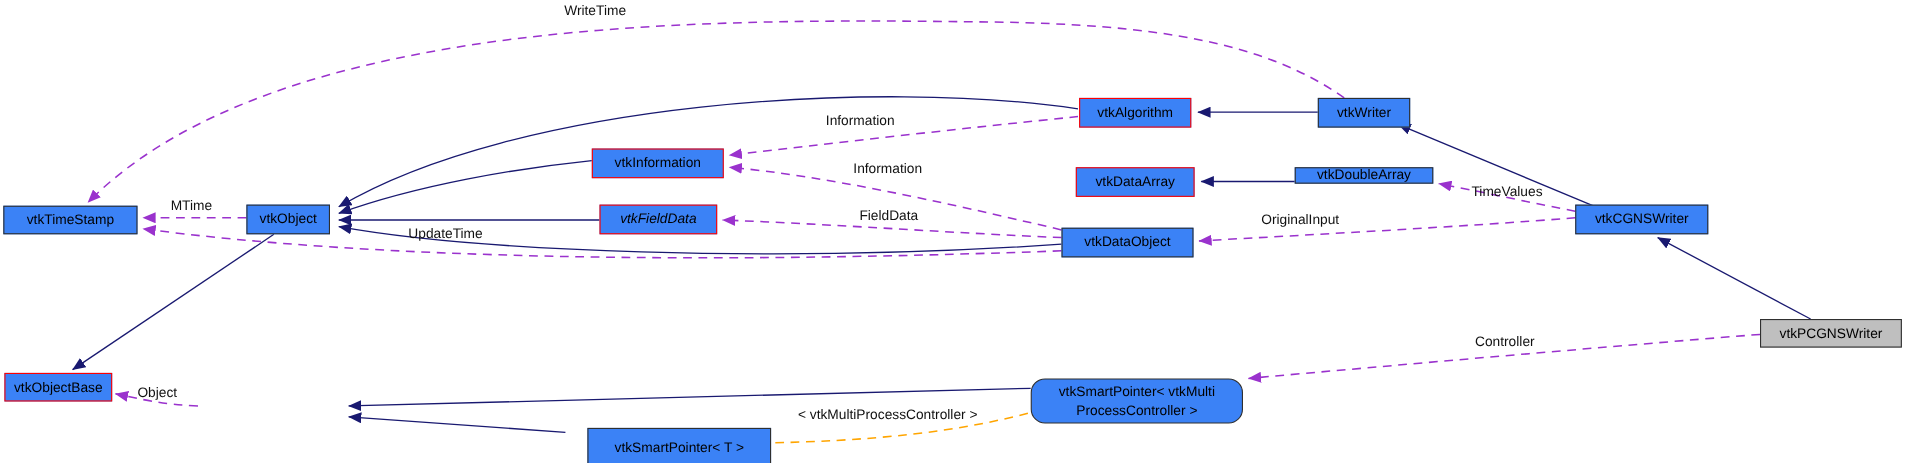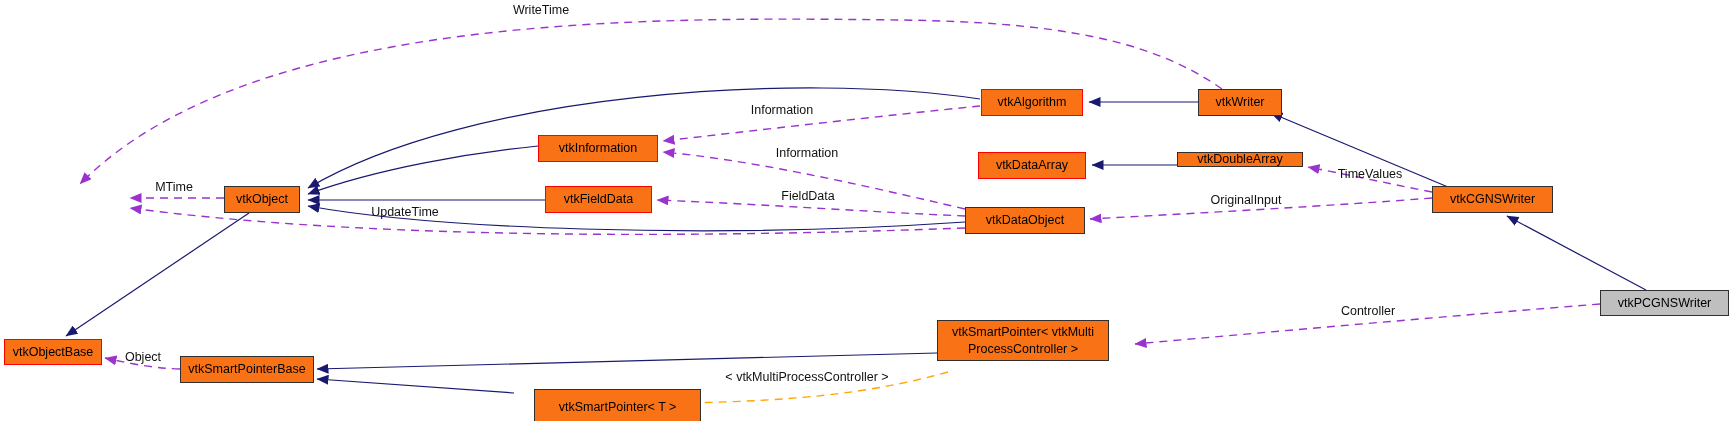--- a/index.html
+++ b/index.html
@@ -23,21 +23,21 @@
   svg.edges{position:absolute;left:0;top:0;width:1735px;height:421px;}
   .e-inherit{stroke:var(--c-inherit);fill:none;stroke-width:1.2px;}
   .e-usage{stroke:var(--c-usage);fill:none;stroke-width:1.4px;stroke-dasharray:8 6;}
   .e-tmpl{stroke:var(--c-tmpl);fill:none;stroke-width:1.4px;stroke-dasharray:8 6;}
   .mk-inherit{fill:var(--c-inherit);}
   .mk-usage{fill:var(--c-usage);}
   .mk-tmpl{fill:var(--c-tmpl);}
   .node{
     position:absolute;
     box-sizing:border-box;
-    background:#f97316;
+    background:#3b82f6;
     border:1.4px solid var(--c-node-border);
     display:flex;align-items:center;justify-content:center;
     font-size:12.5px;color:#000;
     text-align:center;
     white-space:pre-line;
     line-height:1.3;
     cursor:pointer;
   }
   .node.trunc{border-color:var(--c-trunc);border-width:1.5px;}
   .node.focus{background:var(--c-focus);border-width:1.8px;cursor:default;}
@@ -85,63 +85,63 @@
     <path class="e-usage" d="M965,209 C850,182 750,160 663,152" marker-end="url(#arr-usage)"></path>
     <path class="e-usage" d="M965,216 C870,212 760,204 657,200" marker-end="url(#arr-usage)"></path>
     <path class="e-usage" d="M1432,198 C1330,206 1200,213 1090,219" marker-end="url(#arr-usage)"></path>
     <path class="e-usage" d="M1432,192 C1400,186 1350,175 1308,167" marker-end="url(#arr-usage)"></path>
     <path class="e-usage" d="M1600,304 C1450,316 1280,331 1135,344" marker-end="url(#arr-usage)"></path>
     <path class="e-usage" d="M180,369 C150,368 128,363 105,358" marker-end="url(#arr-usage)"></path>
 
     <path class="e-tmpl" d="M948,372 C870,394 790,401 686,403" marker-end="url(#arr-tmpl)"></path>
   </svg>
 
+  <div class="node" style="left:3px;top:187px;width:122px;height:26px;">vtkTimeStamp</div>
 
   <div class="node" style="left:224px;top:186px;width:76px;height:27px;text-align:right;">vtkObject</div>
 
   <div class="node trunc" style="left:538px;top:135px;width:120px;height:27px;">vtkInformation</div>
 
-  <div class="node trunc" style="left:545px;top:186px;width:107px;height:27px;">vtkFieldData</div>
+  <div class="node trunc" style="left:545px;top:186px;width:107px;height:27px;font-style:italic;">vtkFieldData</div>
 
   <div class="node trunc" style="left:981px;top:89px;width:102px;height:27px;">vtkAlgorithm</div>
 
   <div class="node" style="left:1198px;top:89px;width:84px;height:27px;">vtkWriter</div>
 
   <div class="node trunc" style="left:978px;top:152px;width:108px;height:27px;">vtkDataArray</div>
 
   <div class="node" style="left:1177px;top:152px;width:126px;height:15px;">vtkDoubleArray</div>
 
   <div class="node" style="left:1432px;top:186px;width:121px;height:27px;">vtkCGNSWriter</div>
 
   <div class="node" style="left:965px;top:207px;width:120px;height:27px;">vtkDataObject</div>
 
   <div class="node focus" style="left:1600px;top:290px;width:129px;height:26px;">vtkPCGNSWriter</div>
 
   <div class="node trunc" style="left:4px;top:339px;width:98px;height:26px;">vtkObjectBase</div>
 
-  <div class="node" style="left:180px;top:356px;width:134px;height:27px;">vtkSmartPointerBase</div>
 
   <div class="node" style="left:534px;top:389px;width:167px;height:37px;">vtkSmartPointer&lt; T &gt;</div>
 
-  <div class="node" style="left:937px;top:320px;width:172px;height:41px;">vtkSmartPointer&lt; vtkMulti
+  <div class="node" style="left:937px;top:344px;width:193px;height:41px;border-radius:13px;">vtkSmartPointer&lt; vtkMulti
 ProcessController &gt;</div>
 
   <span class="elabel" style="left:541px;top:3px;">WriteTime</span>
 
   <span class="elabel" style="left:174px;top:180px;">MTime</span>
 
   <span class="elabel" style="left:405px;top:205px;">UpdateTime</span>
 
   <span class="elabel" style="left:782px;top:103px;">Information</span>
 
   <span class="elabel" style="left:807px;top:146px;">Information</span>
 
   <span class="elabel" style="left:808px;top:189px;">FieldData</span>
 
-  <span class="elabel" style="left:1246px;top:193px;">OriginalInput</span>
+  <span class="elabel" style="left:1182px;top:193px;">OriginalInput</span>
 
   <span class="elabel" style="left:1370px;top:167px;text-align:center;">TimeValues</span>
 
   <span class="elabel" style="left:1368px;top:304px;">Controller</span>
 
   <span class="elabel" style="left:143px;top:350px;">Object</span>
 
   <span class="elabel" style="left:807px;top:370px;">&lt; vtkMultiProcessController &gt;</span>
 
 </div>

